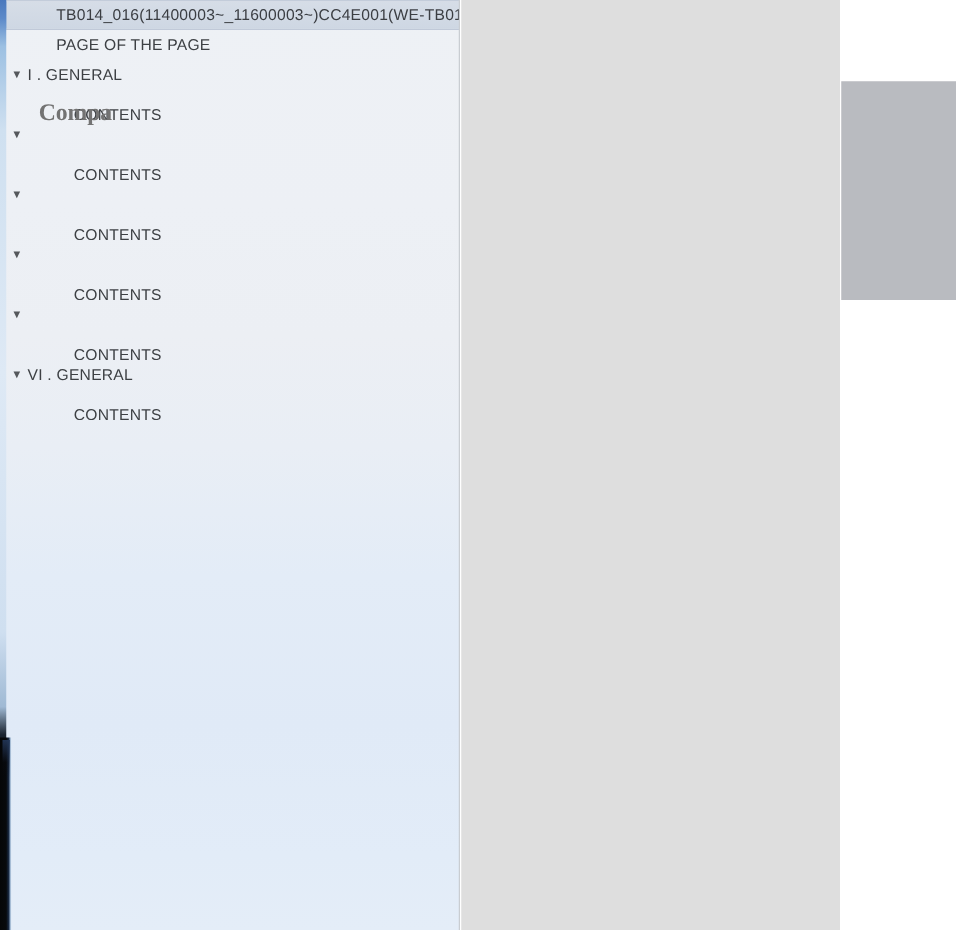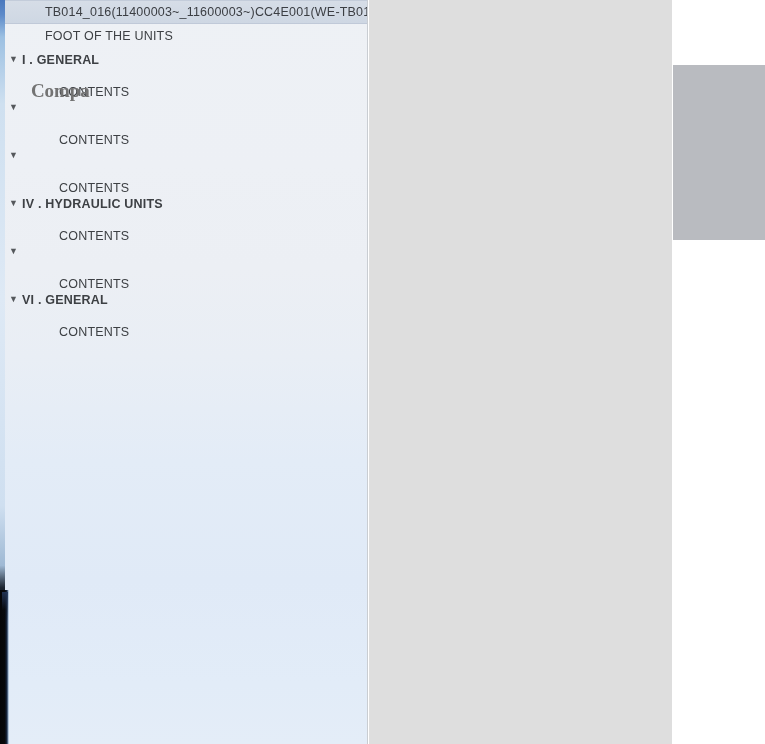--- a/index.html
+++ b/index.html
@@ -136,21 +136,21 @@
     text-align: left;
     transform: translateY(-1px);
   }
   .twisty.empty { color: transparent; }
   .row-label {
     flex: 0 0 auto;
     display: inline-block;
   }
   
   .lvl-root  { padding-left: 23px; }
-  .lvl-0     { padding-left: 0px; font-weight: bold; }
+  .lvl-0     { padding-left: 0px; }
   .lvl-1     { padding-left: 37px; margin-top: 16px; }
 
   
   .mid-gray {
     position: absolute;
     left: 369px;
     top: 0;
     width: 303px;
     height: 744px;
     background: #dedede;
@@ -193,21 +193,21 @@
 
   <div class="sidebar">
     <div class="tree" id="tree-container">
         <div class="tree-row selected">
           <span class="sel-accent"></span>
           <span class="twisty empty"></span>
           <span class="row-label lvl-root">TB014_016(11400003~_11600003~)CC4E001(WE-TB014-...</span>
         </div>
         <div class="tree-row">
           <span class="twisty empty"></span>
-          <span class="row-label lvl-root">FOOT OF THE UNITS</span>
+          <span class="row-label lvl-root">PAGE OF THE PAGE</span>
         </div>
         <div class="tree-row">
           <span class="twisty">▼</span>
           <span class="row-label lvl-0">I . GENERAL</span>
         </div>
         <div class="tree-row">
           <span class="twisty empty"></span>
           <span class="row-label lvl-1">CONTENTS</span>
         </div>
         <div class="tree-row">
@@ -219,21 +219,20 @@
         </div>
         <div class="tree-row">
           <span class="twisty">▼</span>
         </div>
         <div class="tree-row">
           <span class="twisty empty"></span>
           <span class="row-label lvl-1">CONTENTS</span>
         </div>
         <div class="tree-row">
           <span class="twisty">▼</span>
-          <span class="row-label lvl-0">IV . HYDRAULIC UNITS</span>
         </div>
         <div class="tree-row">
           <span class="twisty empty"></span>
           <span class="row-label lvl-1">CONTENTS</span>
         </div>
         <div class="tree-row">
           <span class="twisty">▼</span>
         </div>
         <div class="tree-row">
           <span class="twisty empty"></span>

